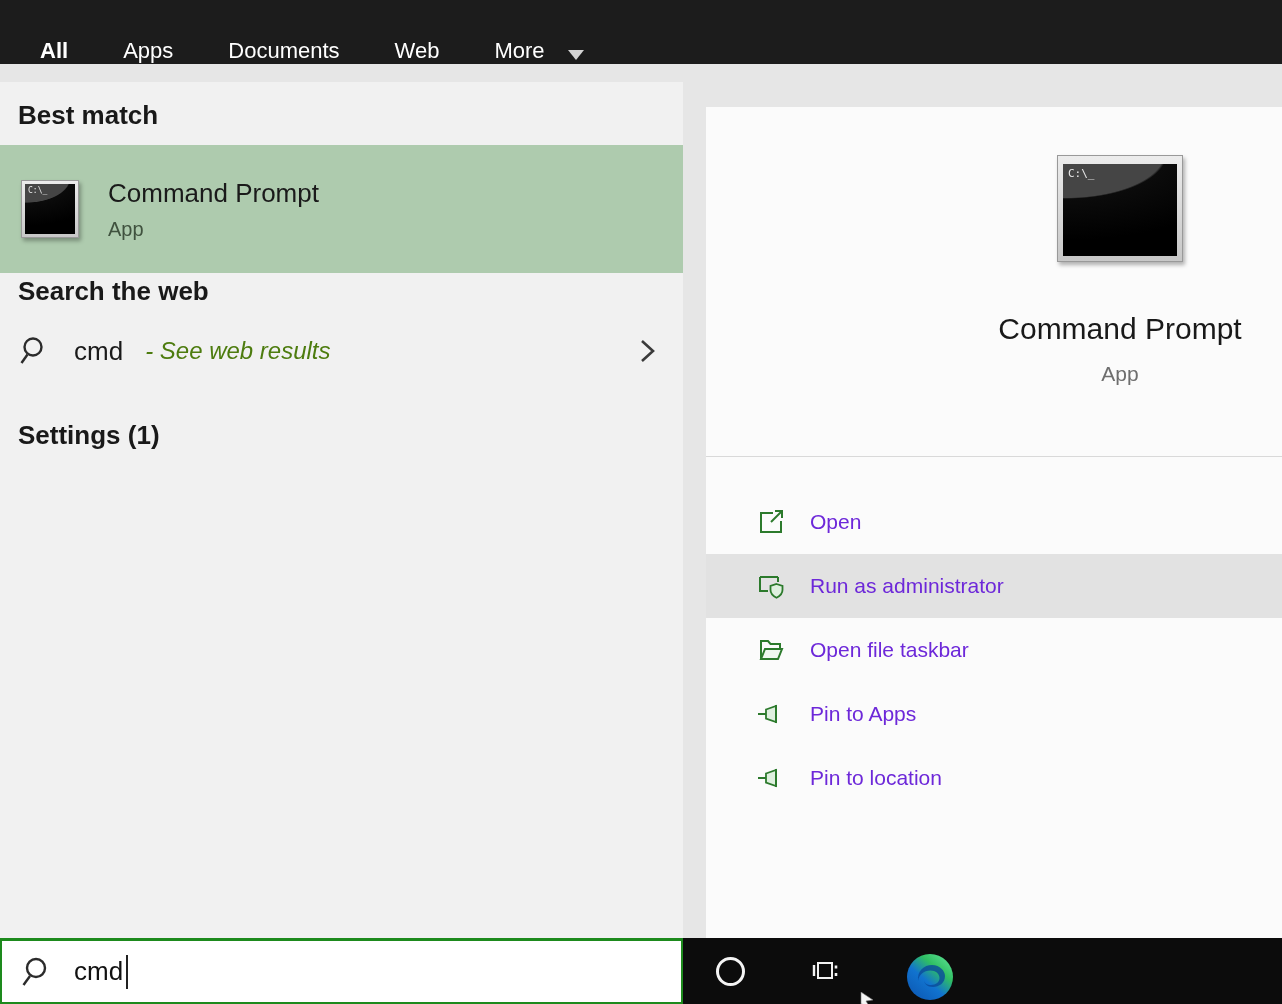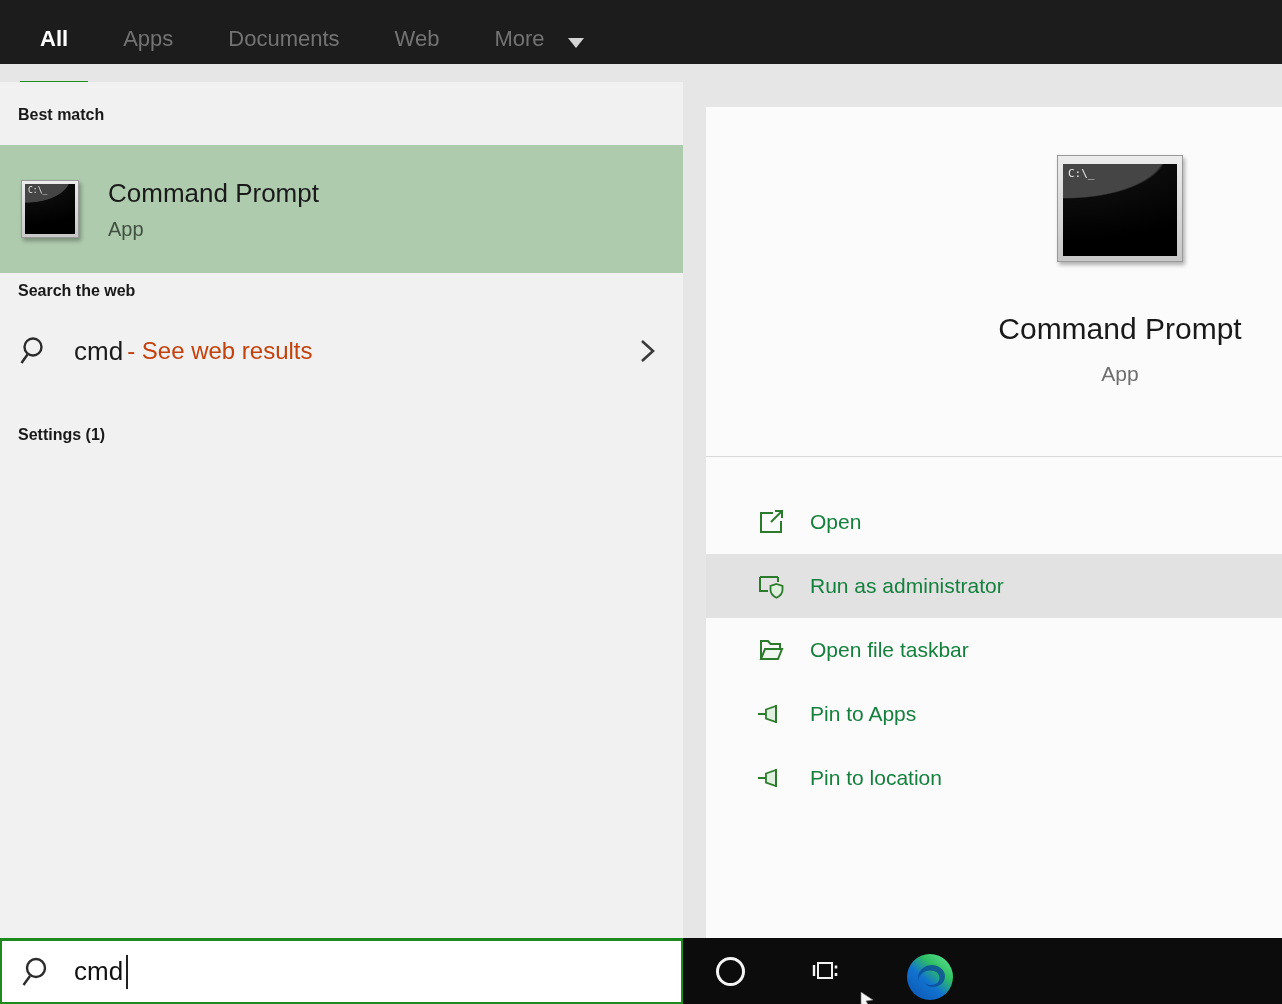--- a/index.html
+++ b/index.html
@@ -6,54 +6,54 @@
   .screen{
     position:relative; width:1282px; height:1004px; overflow:hidden;
     background:var(--backdrop,#e6e6e6);
     font-family:"Liberation Sans",sans-serif;
     -webkit-font-smoothing:antialiased;
   }
   
   .topbar{
     position:absolute; top:0; left:0; width:100%; height:64px;
     background:var(--topbar,#1c1c1c);
-    display:flex; align-items:center; padding:14px 0 0 40px; gap:55px;
+    display:flex; align-items:flex-end; padding:14px 0 0 40px; gap:55px;
     box-sizing:border-box;
   }
-  .tab{position:relative; font-size:22px; color:#737373; line-height:26px; white-space:nowrap;}
+  .tab{position:relative; font-size:22px; color:#ffffff; line-height:26px; white-space:nowrap;}
   .tab.active{color:#ffffff; font-weight:bold;}
   .tab.active::after{
     content:""; position:absolute; left:-20px; right:-20px; top:55px; height:10px;
     background:var(--accent,#1e8e1e);
   }
   .tab-more{display:flex; align-items:center; gap:23px;}
   .tri-down{width:0; height:0; border-left:8px solid transparent; border-right:8px solid transparent;
     border-top:10px solid #d4d4d4; margin-top:8px;}
   
   .left-panel{
     position:absolute; left:0; top:82px; width:683px; height:856px;
     background:#f1f1f1;
   }
-  .section-head{padding-left:18px; font-size:16px; font-weight:bold; color:#191919; line-height:24px;}
+  .section-head{padding-left:18px; font-size:26px; font-weight:bold; color:#191919; line-height:24px;}
   .head-best{padding-top:21px;}
   .head-web{margin-top:6px;}
   .head-settings{margin-top:40px;}
   .best-row{
     margin-top:18px; height:128px; background:var(--green-row,#aecbae);
     display:flex; align-items:center; padding-left:21px; box-sizing:border-box;
   }
   .best-texts{margin-left:29px;}
   .best-title{font-size:26px; color:#1a1a1a;}
   .best-sub{font-size:20px; color:#40523f; margin-top:9px;}
   .web-row{
     margin-top:16px; height:64px; display:flex; align-items:center;
     padding:0 26px 0 20px;
   }
   .web-text{margin-left:22px; font-size:26px; color:#1a1a1a; white-space:nowrap;}
-  .web-suffix{font-size:24px; color:#c2410c; margin-left:4px;}
+  .web-suffix{font-size:24px; color:#4d7c0f; margin-left:22px;font-style:italic;}
   .web-chevron{margin-left:auto;}
   
   .cmd-icon{
     background:linear-gradient(#ececec,#c7c7c7);
     border:1px solid #999; box-sizing:border-box;
     box-shadow:2px 3px 4px rgba(0,0,0,.3);
   }
   .cmd-icon.sm{width:58px; height:58px; padding:3px;}
   .cmd-icon.lg{width:126px; height:107px; padding:8px 5px 5px 5px;}
   .cmd-screen{
@@ -75,21 +75,21 @@
     height:350px; display:flex; flex-direction:column; align-items:center;
     border-bottom:1px solid #d9d9d9; box-sizing:border-box;
   }
   .big-icon{margin-top:48px;}
   .card-title{margin-top:50px; font-size:30px; color:#191919;}
   .card-sub{margin-top:16px; font-size:21px; color:#6e6e6e;}
   .actions{margin-top:33px;}
   .action-row{height:64px; display:flex; align-items:center; padding-left:50px; box-sizing:border-box;}
   .action-row.highlight{background:var(--selection,#e2e2e2);}
   .action-icon{width:30px; height:30px; flex:0 0 30px;}
-  .action-label{margin-left:24px; font-size:21px; color:#15803d;}
+  .action-label{margin-left:24px; font-size:21px; color:#6d28d9;}
   
   .search-bar{
     position:absolute; left:0; top:938px; width:683px; height:66px;
     background:#ffffff; box-sizing:border-box;
     border:2px solid var(--accent-dark,#1d8a1d); border-top-width:3px;
     display:flex; align-items:center; padding-left:20px;
   }
   .search-value{margin-left:22px; font-size:26px; color:#111;}
   .caret{display:inline-block; width:2px; height:34px; background:#222; margin-left:3px; vertical-align:middle;}
   

